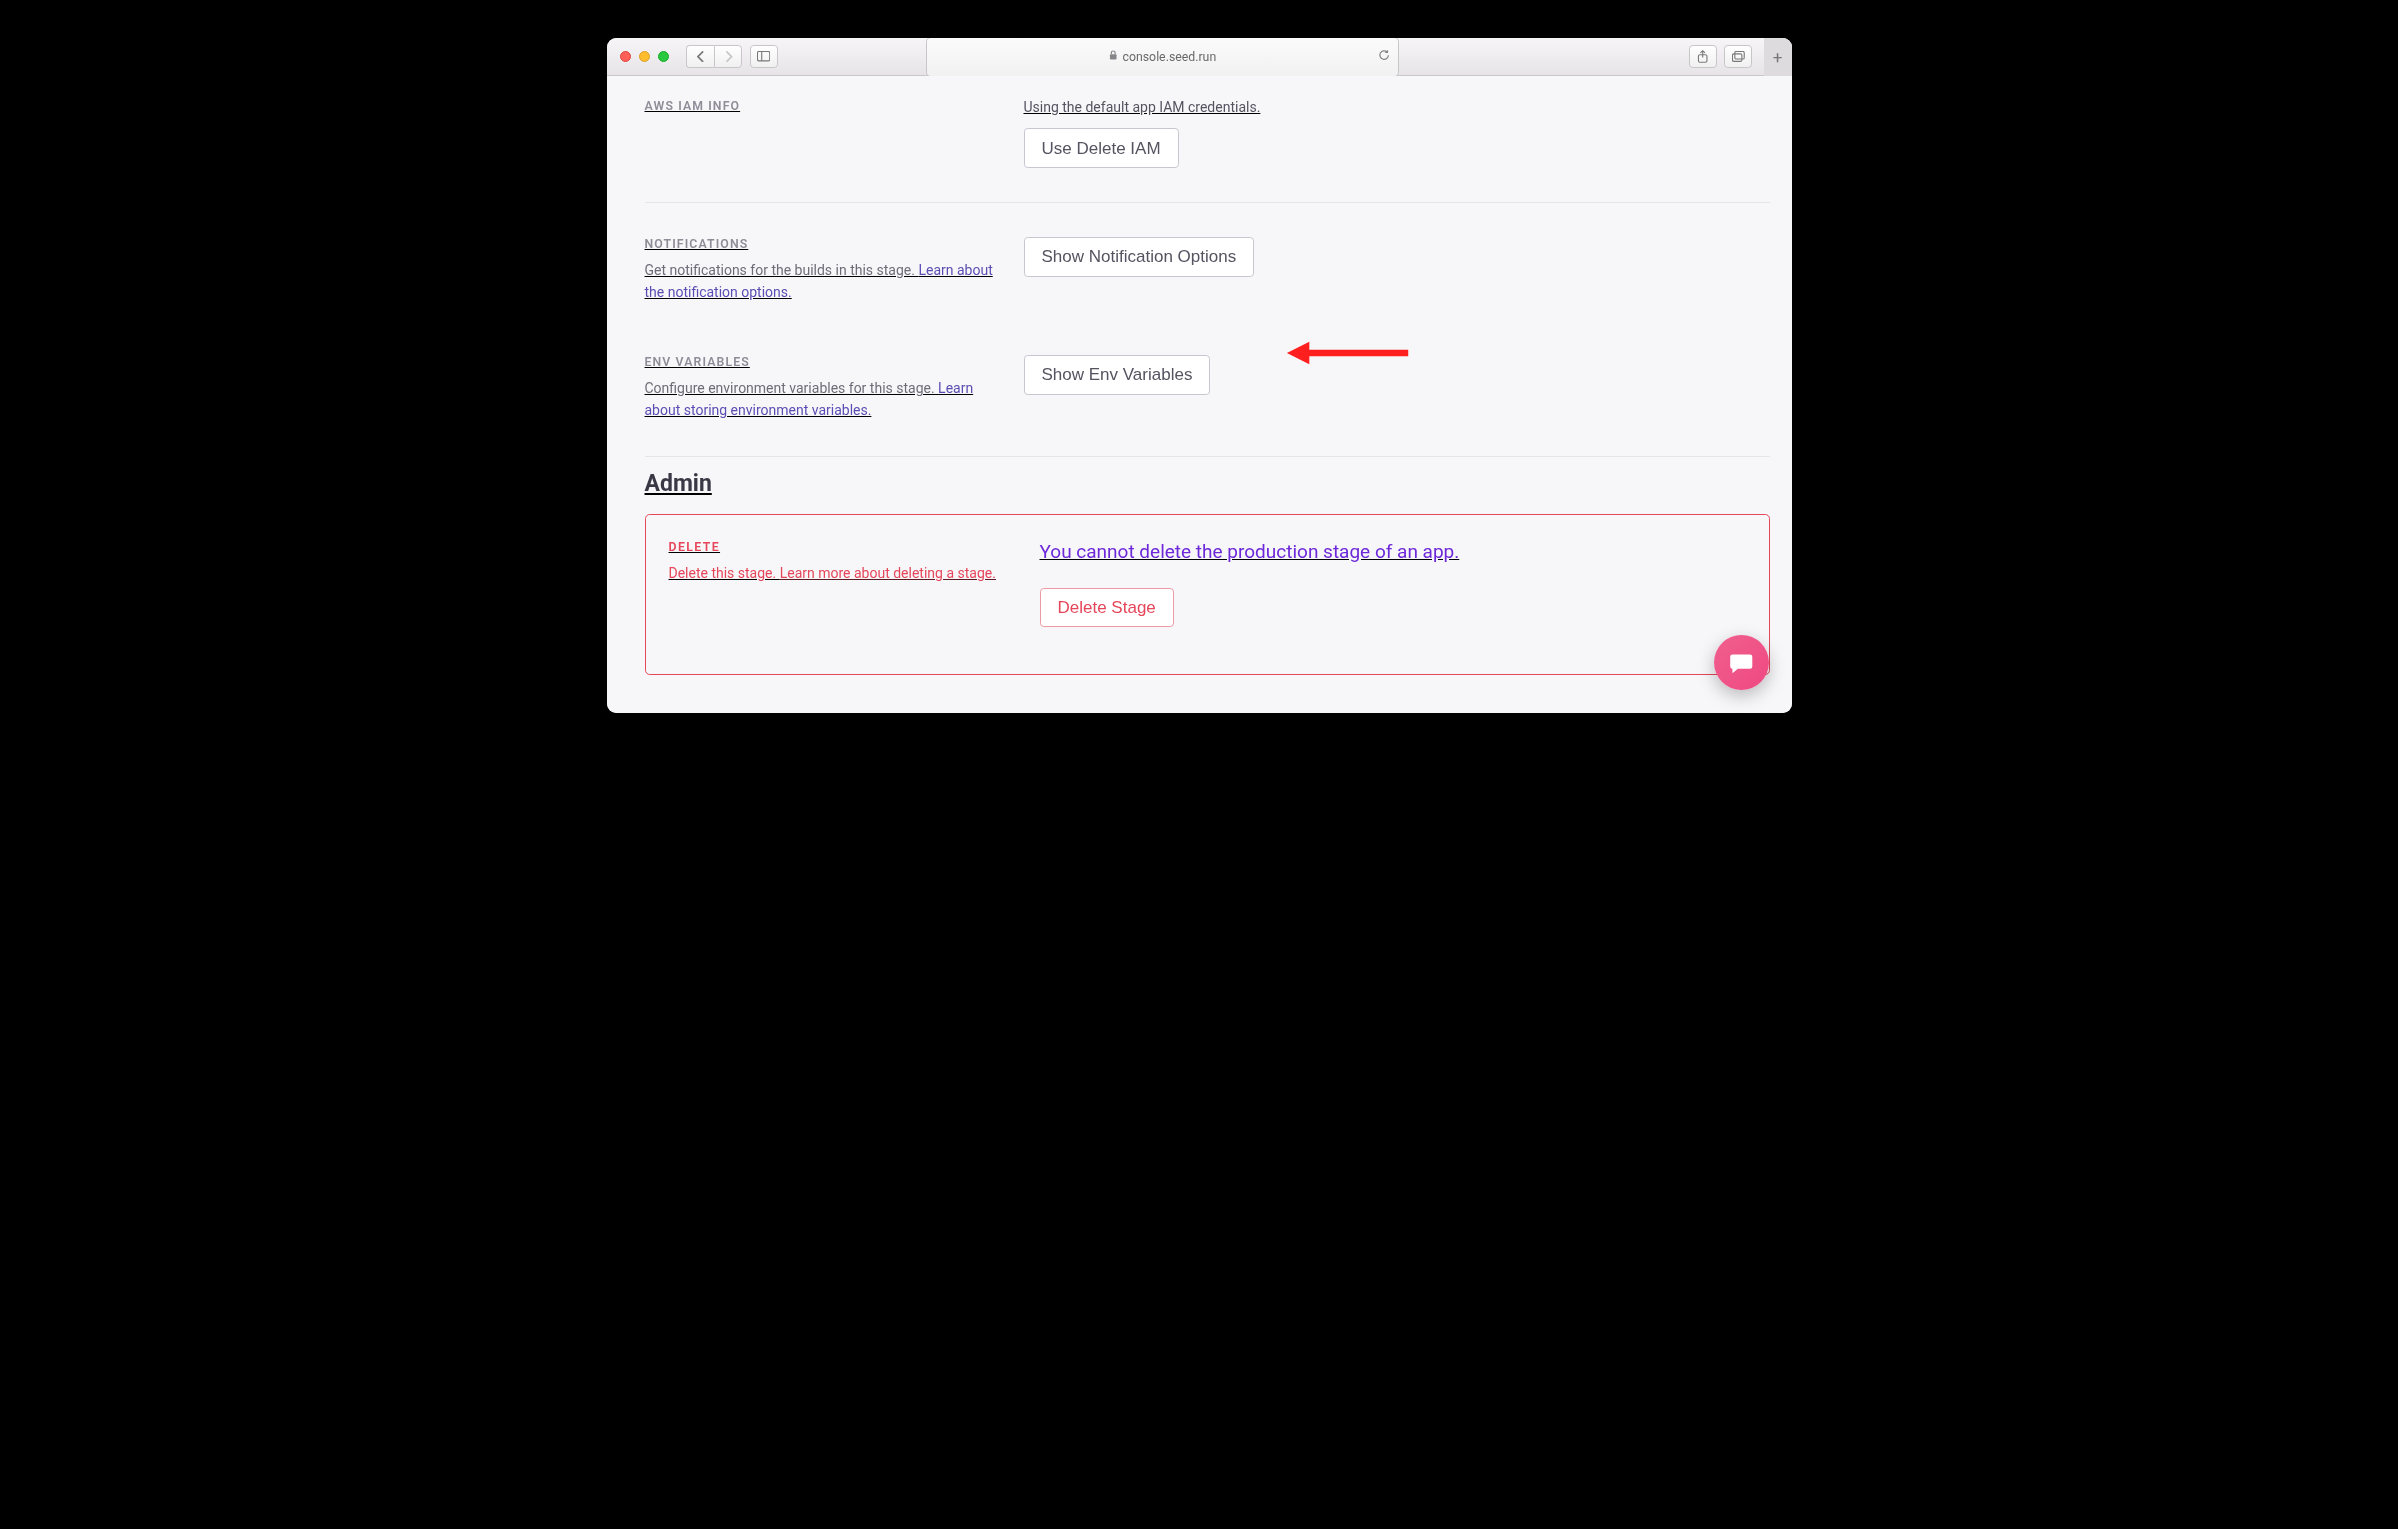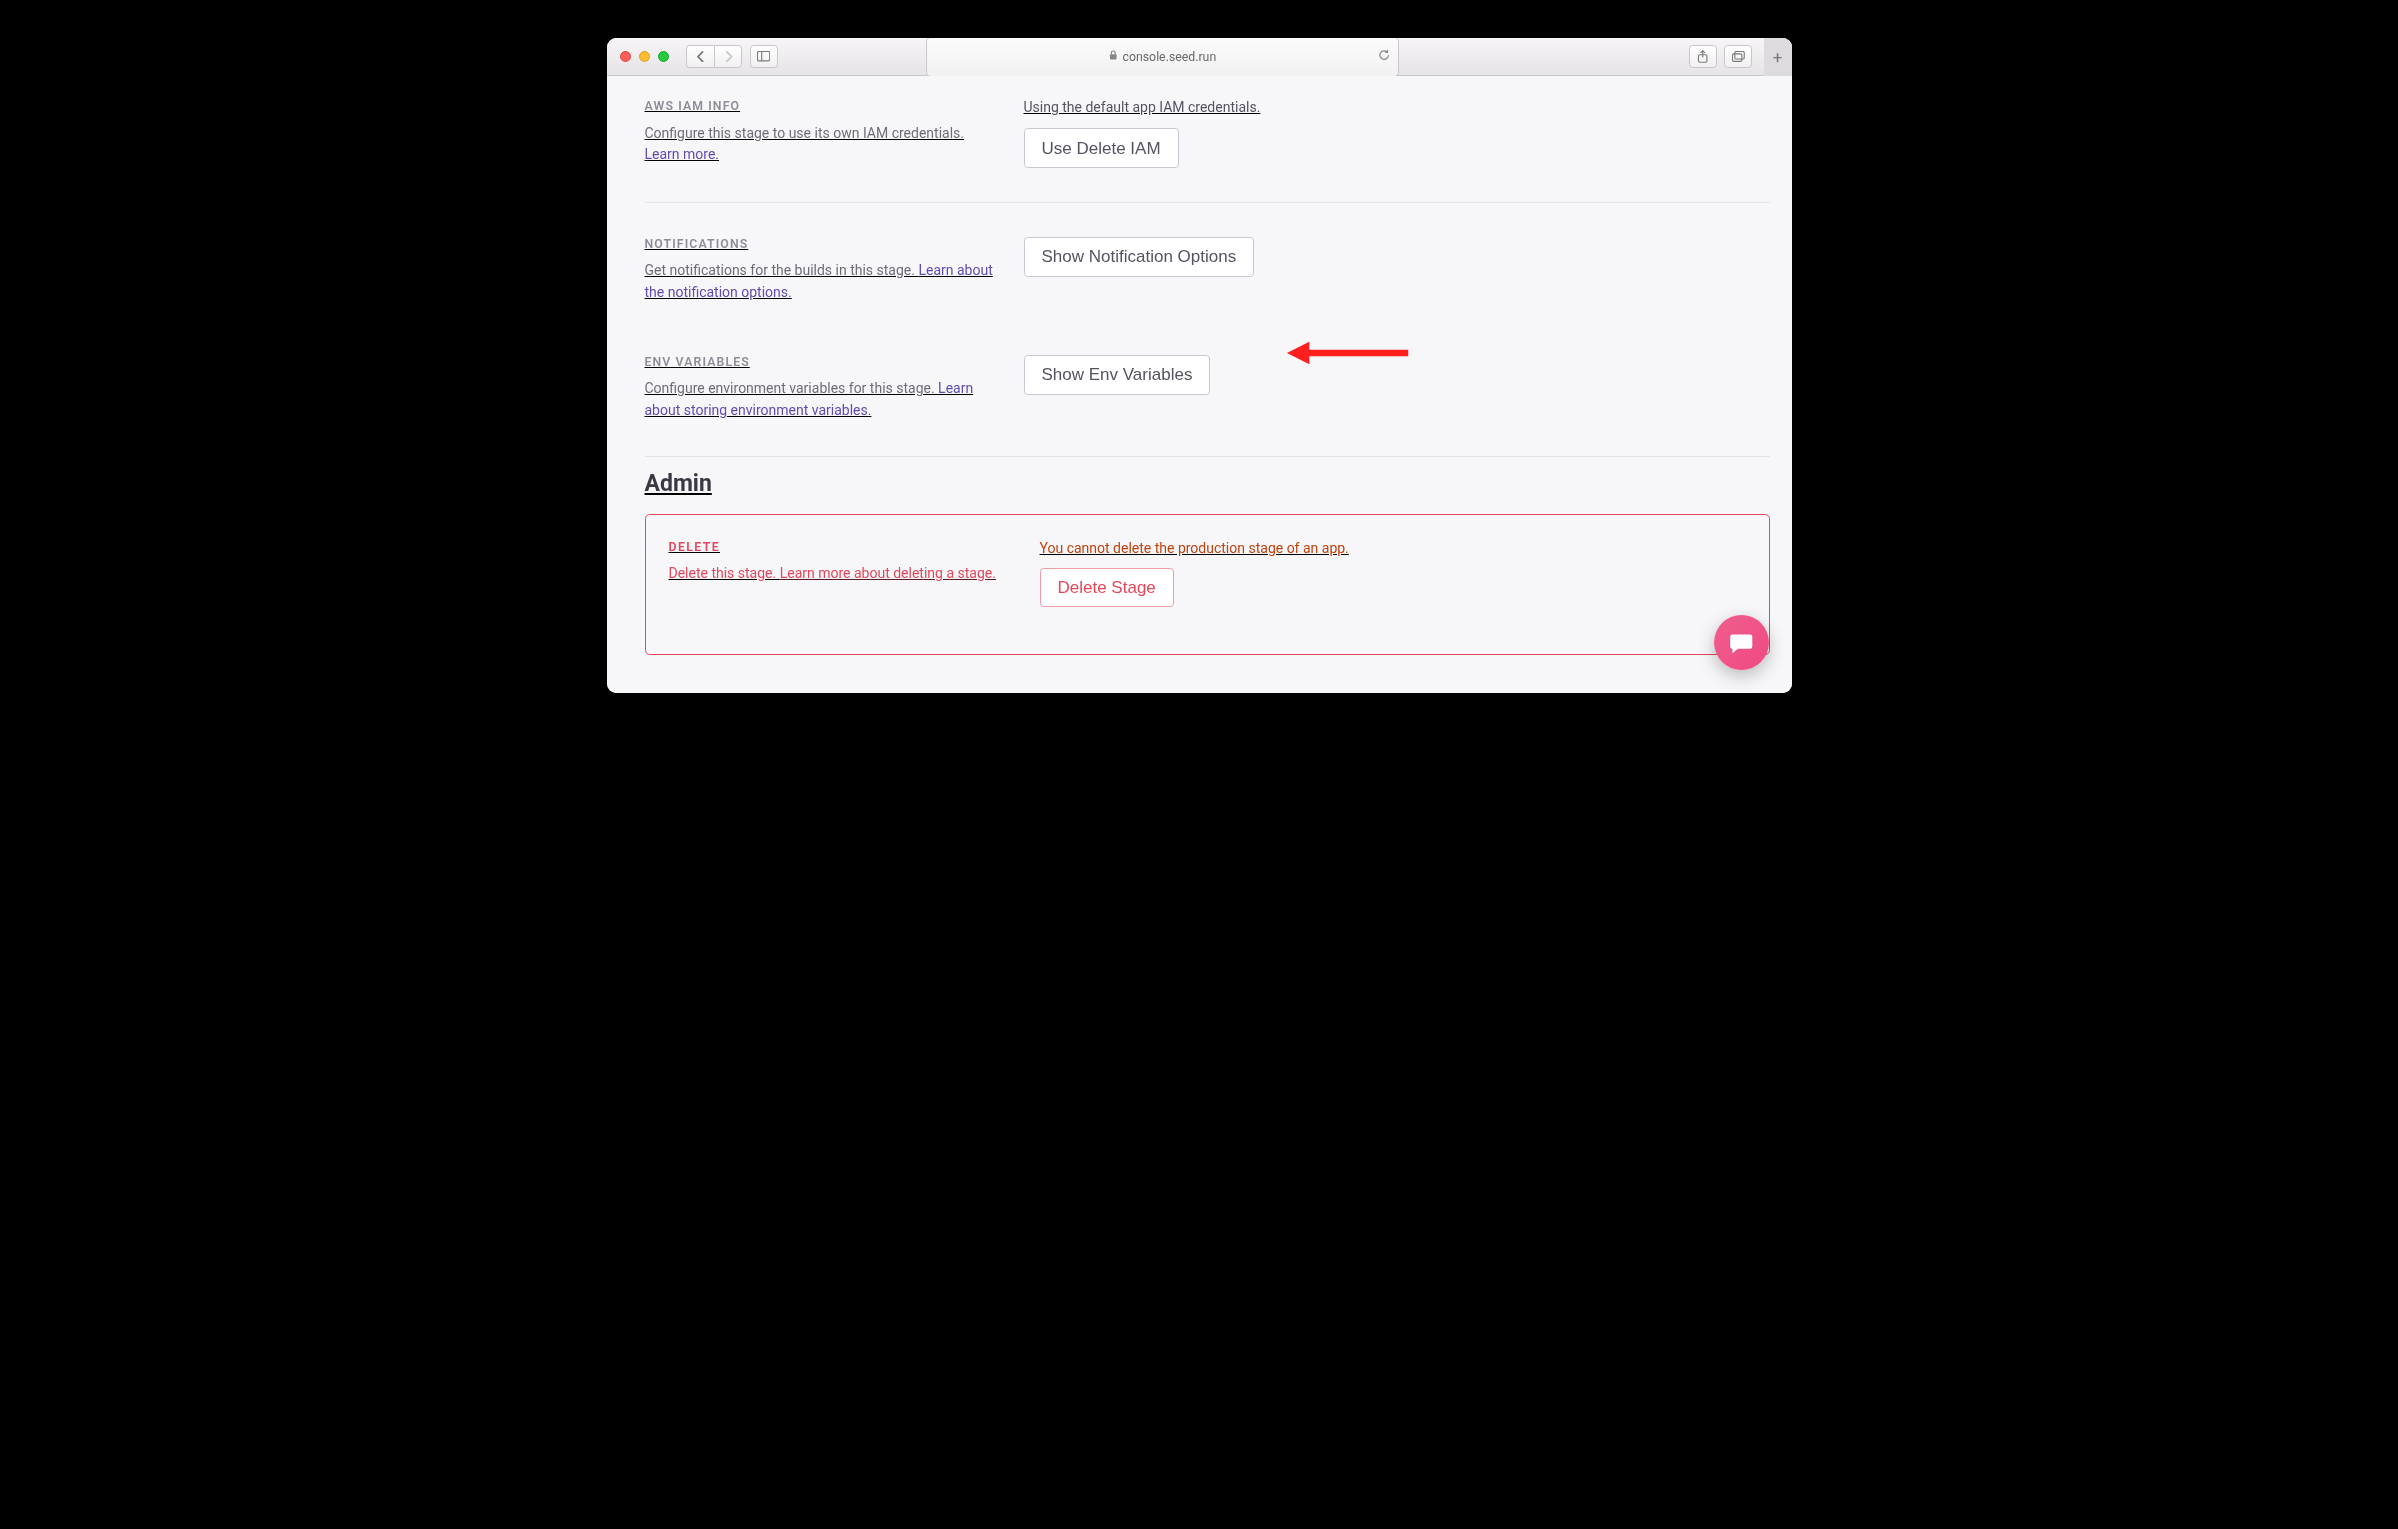--- a/index.html
+++ b/index.html
@@ -122,21 +122,21 @@
     border-radius:4.7px;
     padding:24.6px 23px 47px 23px;
     display:flex;
   }
   .danger-box .section-left{width:371px;flex:0 0 371px;}
   .danger-title{
     font-size:12.3px;letter-spacing:1.4px;color:#e6465a;font-weight:600;margin-bottom:9.5px;
   }
   .danger-desc{font-size:14px;color:#e6465a;line-height:1.55;}
   .danger-desc .link{color:#e6465a;text-decoration:underline;text-decoration-color:rgba(230,70,90,0.4);}
-  .danger-right-text{color:#c2410c;font-size:14px;margin-bottom:12px;}
+  .danger-right-text{color:#6d28d9;font-size:19px;margin-bottom:25px;}
   .btn-danger{
     display:inline-block;background:#fff;border:0.9px solid #ec9aa4;border-radius:3.8px;
     padding:10.4px 17px;font-size:17px;color:#e6465a;cursor:pointer;line-height:1;text-align:center;
   }
   
   .chat{
     position:absolute;right:23px;bottom:23px;width:55px;height:55px;border-radius:50%;
     background:linear-gradient(135deg,#f05f8e,#ef4981);
     box-shadow:0 5.7px 17px rgba(0,0,0,0.25);
     display:flex;align-items:center;justify-content:center;
@@ -210,23 +210,20 @@
       </div>
       <div class="plus-tab">+</div>
     </div>
   </div>
 
   <div class="content">
 
     <div class="section first">
       <div class="section-left">
         <div class="sec-title">AWS IAM INFO</div>
-        <div class="sec-desc">
-          <span>Configure this stage to use its own IAM credentials. </span><a href="#" class="link">Learn more.</a>
-        </div>
       </div>
       <div class="section-right">
         <div class="right-text">Using the default app IAM credentials.</div>
         <button class="btn">Use Delete IAM</button>
       </div>
     </div>
 
     <div class="section last-reg">
       <div class="section-left">
         <div class="sec-title">NOTIFICATIONS</div>

